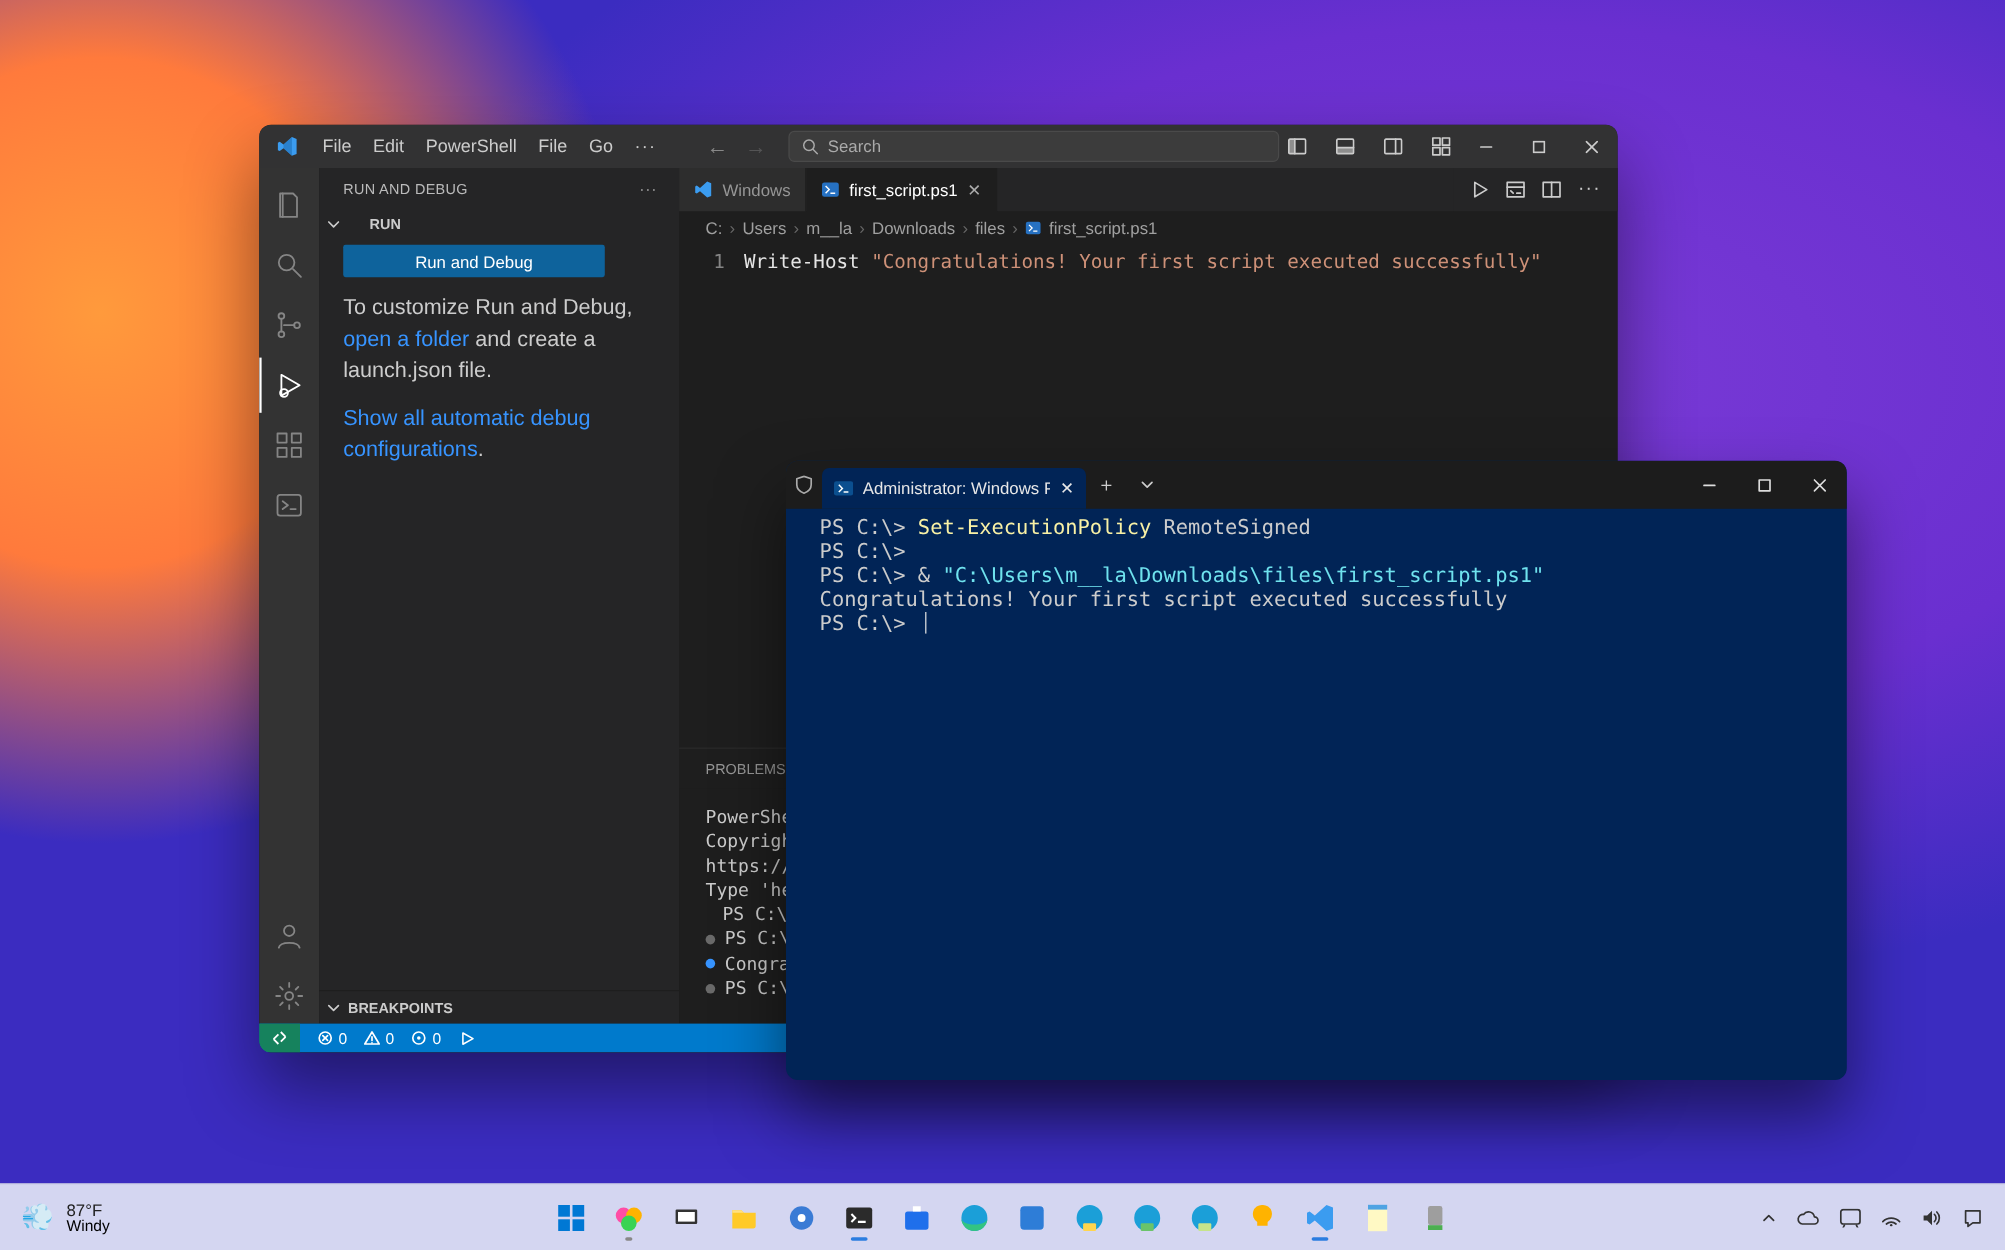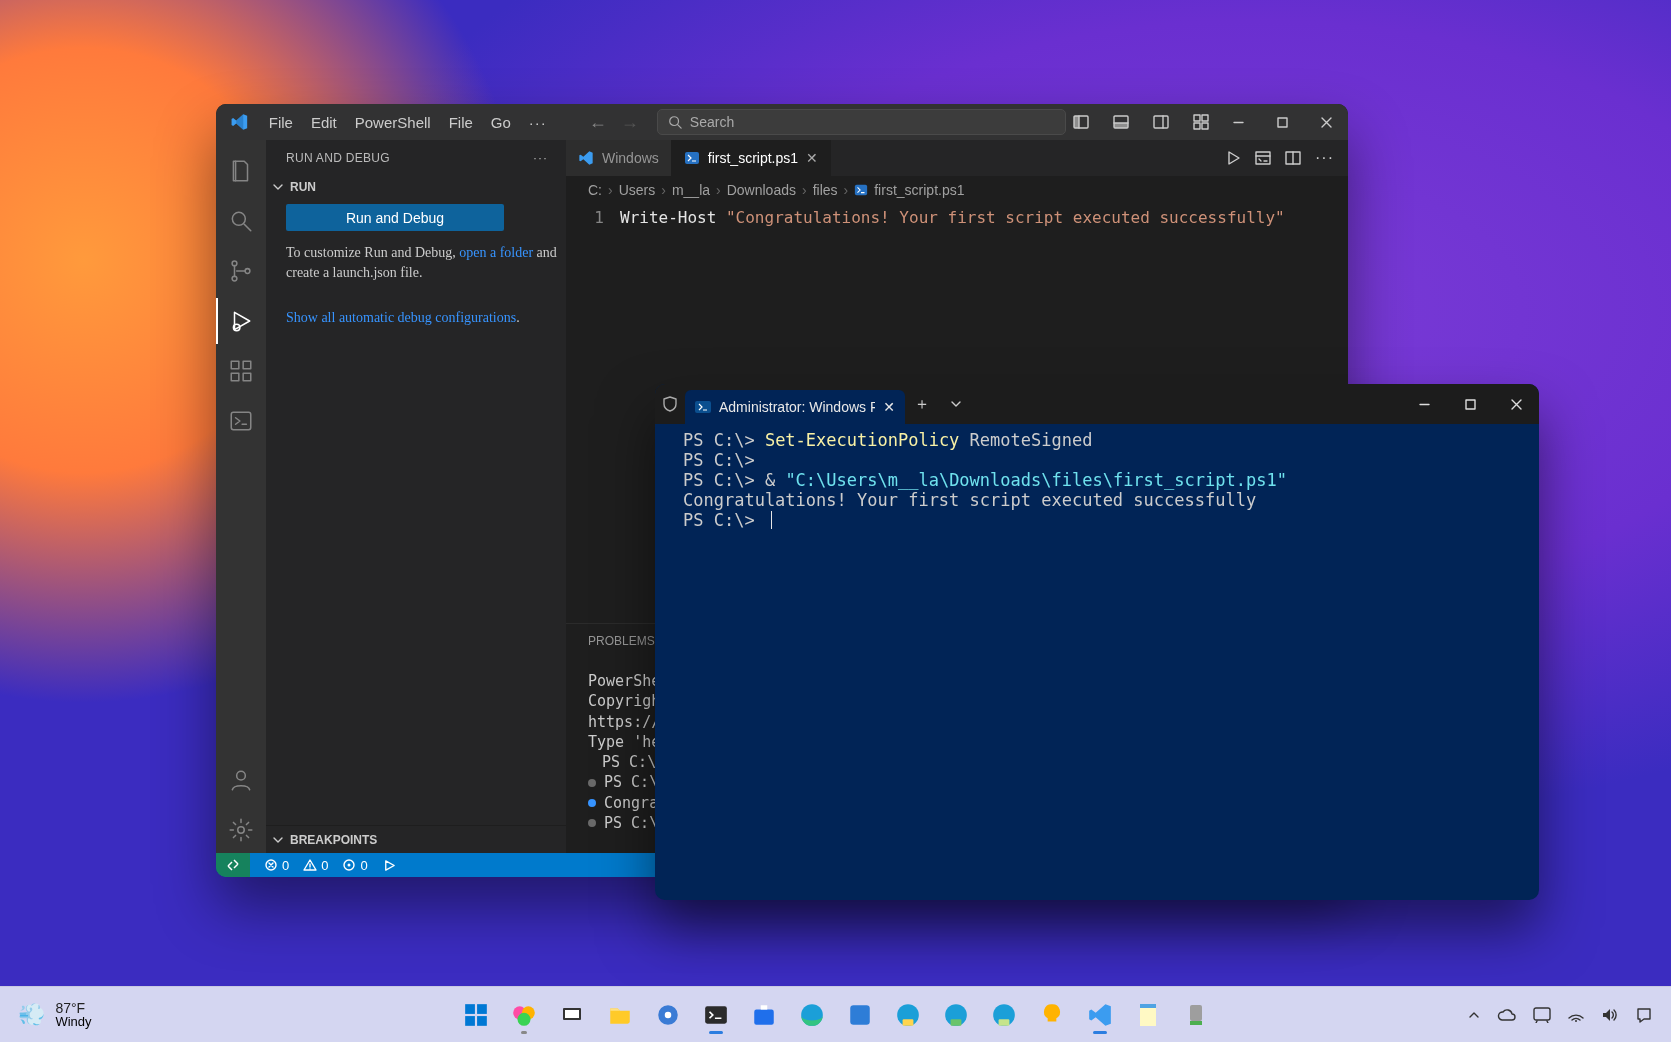--- a/index.html
+++ b/index.html
@@ -62,31 +62,31 @@
   
   .vsc-body { flex:1; display:flex; min-height:0; }
   .activity-bar { width: 50px; background:#333333; display:flex; flex-direction:column; align-items:center; padding-top:8px; gap:4px; }
   .act-icon { width:50px; height:46px; display:flex; align-items:center; justify-content:center; color:#858585; position:relative; }
   .act-icon.active { color:#fff; }
   .act-icon.active::before { content:""; position:absolute; left:0; top:0; bottom:0; width:2px; background:#fff; }
   .act-spacer { flex:1; }
 
   .side-panel { width: 300px; background:#252526; display:flex; flex-direction:column; font-size:13px; }
   .sp-header { height:36px; display:flex; align-items:center; justify-content:space-between; padding:0 18px 0 20px; color:#bbb; font-size:12px; letter-spacing:.3px; }
-  .sp-collapse { display:flex; align-items:center; gap:6px; padding:4px 0 6px 6px; font-size:12px; font-weight:600; color:#ccc; }
+  .sp-collapse { display:flex; align-items:center; gap:24px; padding:4px 0 6px 6px; font-size:12px; font-weight:600; color:#ccc; }
   .run-btn {
     margin: 4px 0 12px 20px;
     width: 218px; height:27px;
     background:#0e639c;
     color:#fff;
     border:none;
     border-radius:2px;
     font-size:14px;
   }
-  .sp-text { padding: 0 4px 0 20px; font-size:14px; color:#ccc; line-height:1.45;font-family:Liberation Serif, serif; }
+  .sp-text { padding: 0 4px 0 20px; font-size:18px; color:#ccc; line-height:1.45; }
   .link { color:#3794ff; }
   .sp-breakpoints { margin-top:auto; height:28px; display:flex; align-items:center; gap:6px; padding-left:6px; font-size:12px; font-weight:600; color:#ccc; border-top:1px solid #1e1e1e; }
 
   
   .main { flex:1; display:flex; flex-direction:column; min-width:0; background:#1e1e1e; }
   .tabs-row { height:36px; display:flex; background:#252526; align-items:stretch; }
   .tab { display:flex; align-items:center; gap:8px; padding:0 12px; font-size:14px; color:#969696; background:#2d2d2d; border-right:1px solid #1e1e1e; }
   .tab.active { background:#1e1e1e; color:#fff; }
   .tab .close { color:#aaa; font-size:14px; }
   .tabs-spacer { flex:1; background:#252526; }
@@ -313,21 +313,21 @@
       <div class="sp-collapse">
         <svg width="12" height="12" viewBox="0 0 12 12">
             <path class="stroke" d="M2 4l4 4 4-4"></path>
           </svg>
         <span>RUN</span>
       </div>
       <button class="run-btn">Run and Debug</button>
       <div class="sp-text">
         <span>To customize Run and Debug, </span><span class="link">open a folder</span><span> and create a launch.json file.</span>
       </div>
-      <div class="sp-text" style="margin-top:24px">
+      <div class="sp-text" style="margin-top:14px">
         <span class="link">Show all automatic debug configurations</span><span>.</span>
       </div>
       <div class="sp-breakpoints">
         <svg width="12" height="12" viewBox="0 0 12 12">
             <path class="stroke" d="M2 4l4 4 4-4"></path>
           </svg>
         <span>BREAKPOINTS</span>
       </div>
     </div>
 

